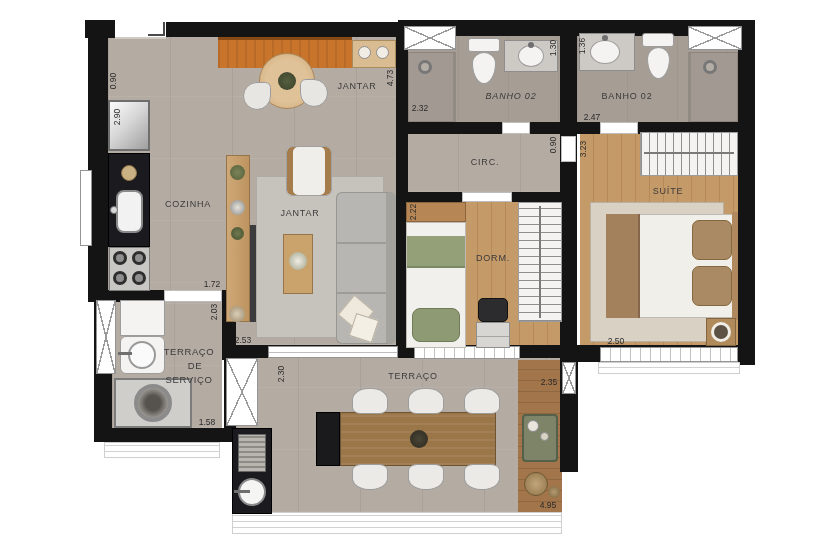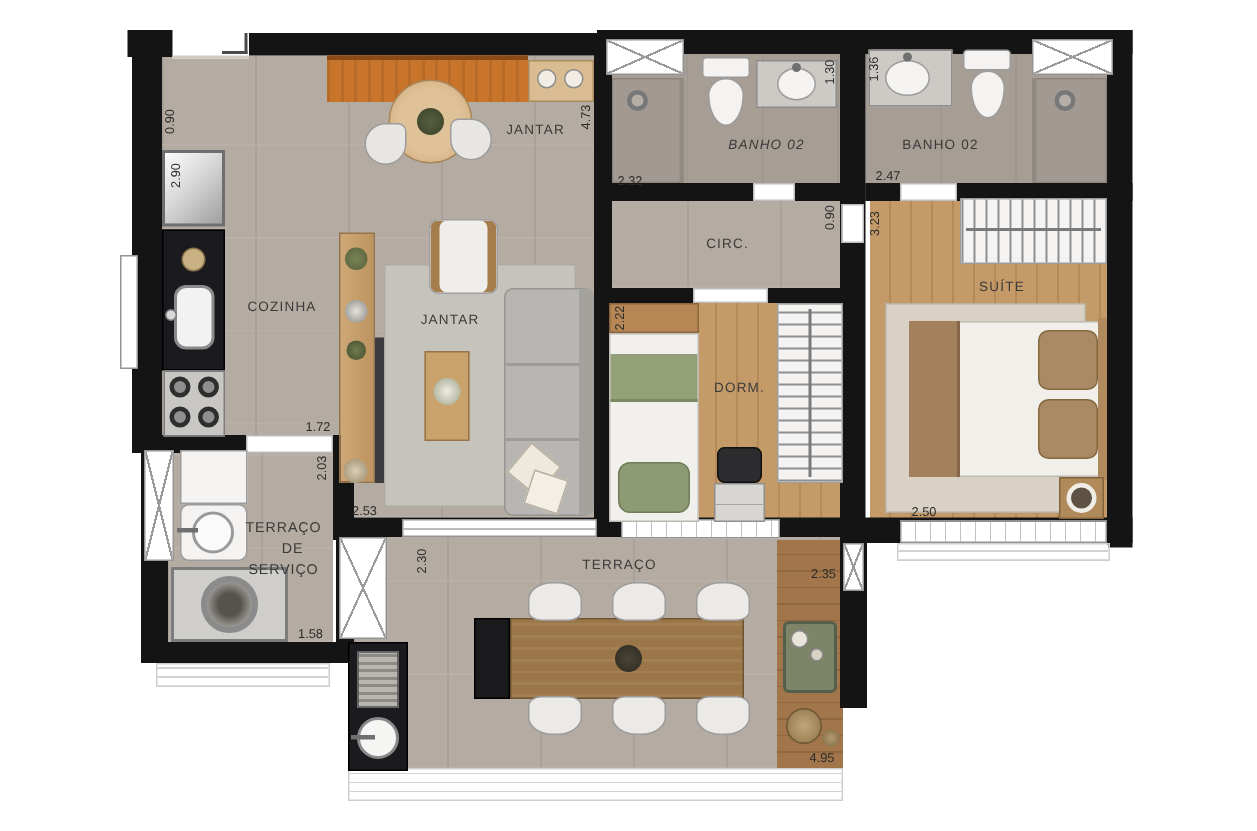--- a/index.html
+++ b/index.html
@@ -197,21 +197,21 @@
   <span class="lbl multi" style="left:189px;top:366px;">
     <span style="display:block;">TERRAÇO</span>
     <span style="display:block;margin-left:12px;">DE</span>
     <span style="display:block;">SERVIÇO</span>
   </span>
   <span class="lbl" style="left:413px;top:376px;">TERRAÇO</span>
 
   <span class="dim v" style="left:113px;top:81px;">0.90</span>
   <span class="dim v" style="left:117px;top:117px;">2.90</span>
   <span class="dim v" style="left:390px;top:78px;">4.73</span>
-  <span class="dim" style="left:420px;top:120px;">2.32</span>
+  <span class="dim" style="left:420px;top:108px;">2.32</span>
   <span class="dim v" style="left:553px;top:48px;">1.30</span>
   <span class="dim v" style="left:582px;top:46px;">1.36</span>
   <span class="dim" style="left:592px;top:117px;">2.47</span>
   <span class="dim v" style="left:553px;top:145px;">0.90</span>
   <span class="dim v" style="left:583px;top:149px;">3.23</span>
   <span class="dim v" style="left:413px;top:212px;">2.22</span>
   <span class="dim" style="left:212px;top:284px;">1.72</span>
   <span class="dim v" style="left:214px;top:312px;">2.03</span>
   <span class="dim" style="left:243px;top:340px;">2.53</span>
   <span class="dim" style="left:549px;top:340px;margin-top:42px;">2.35</span>

